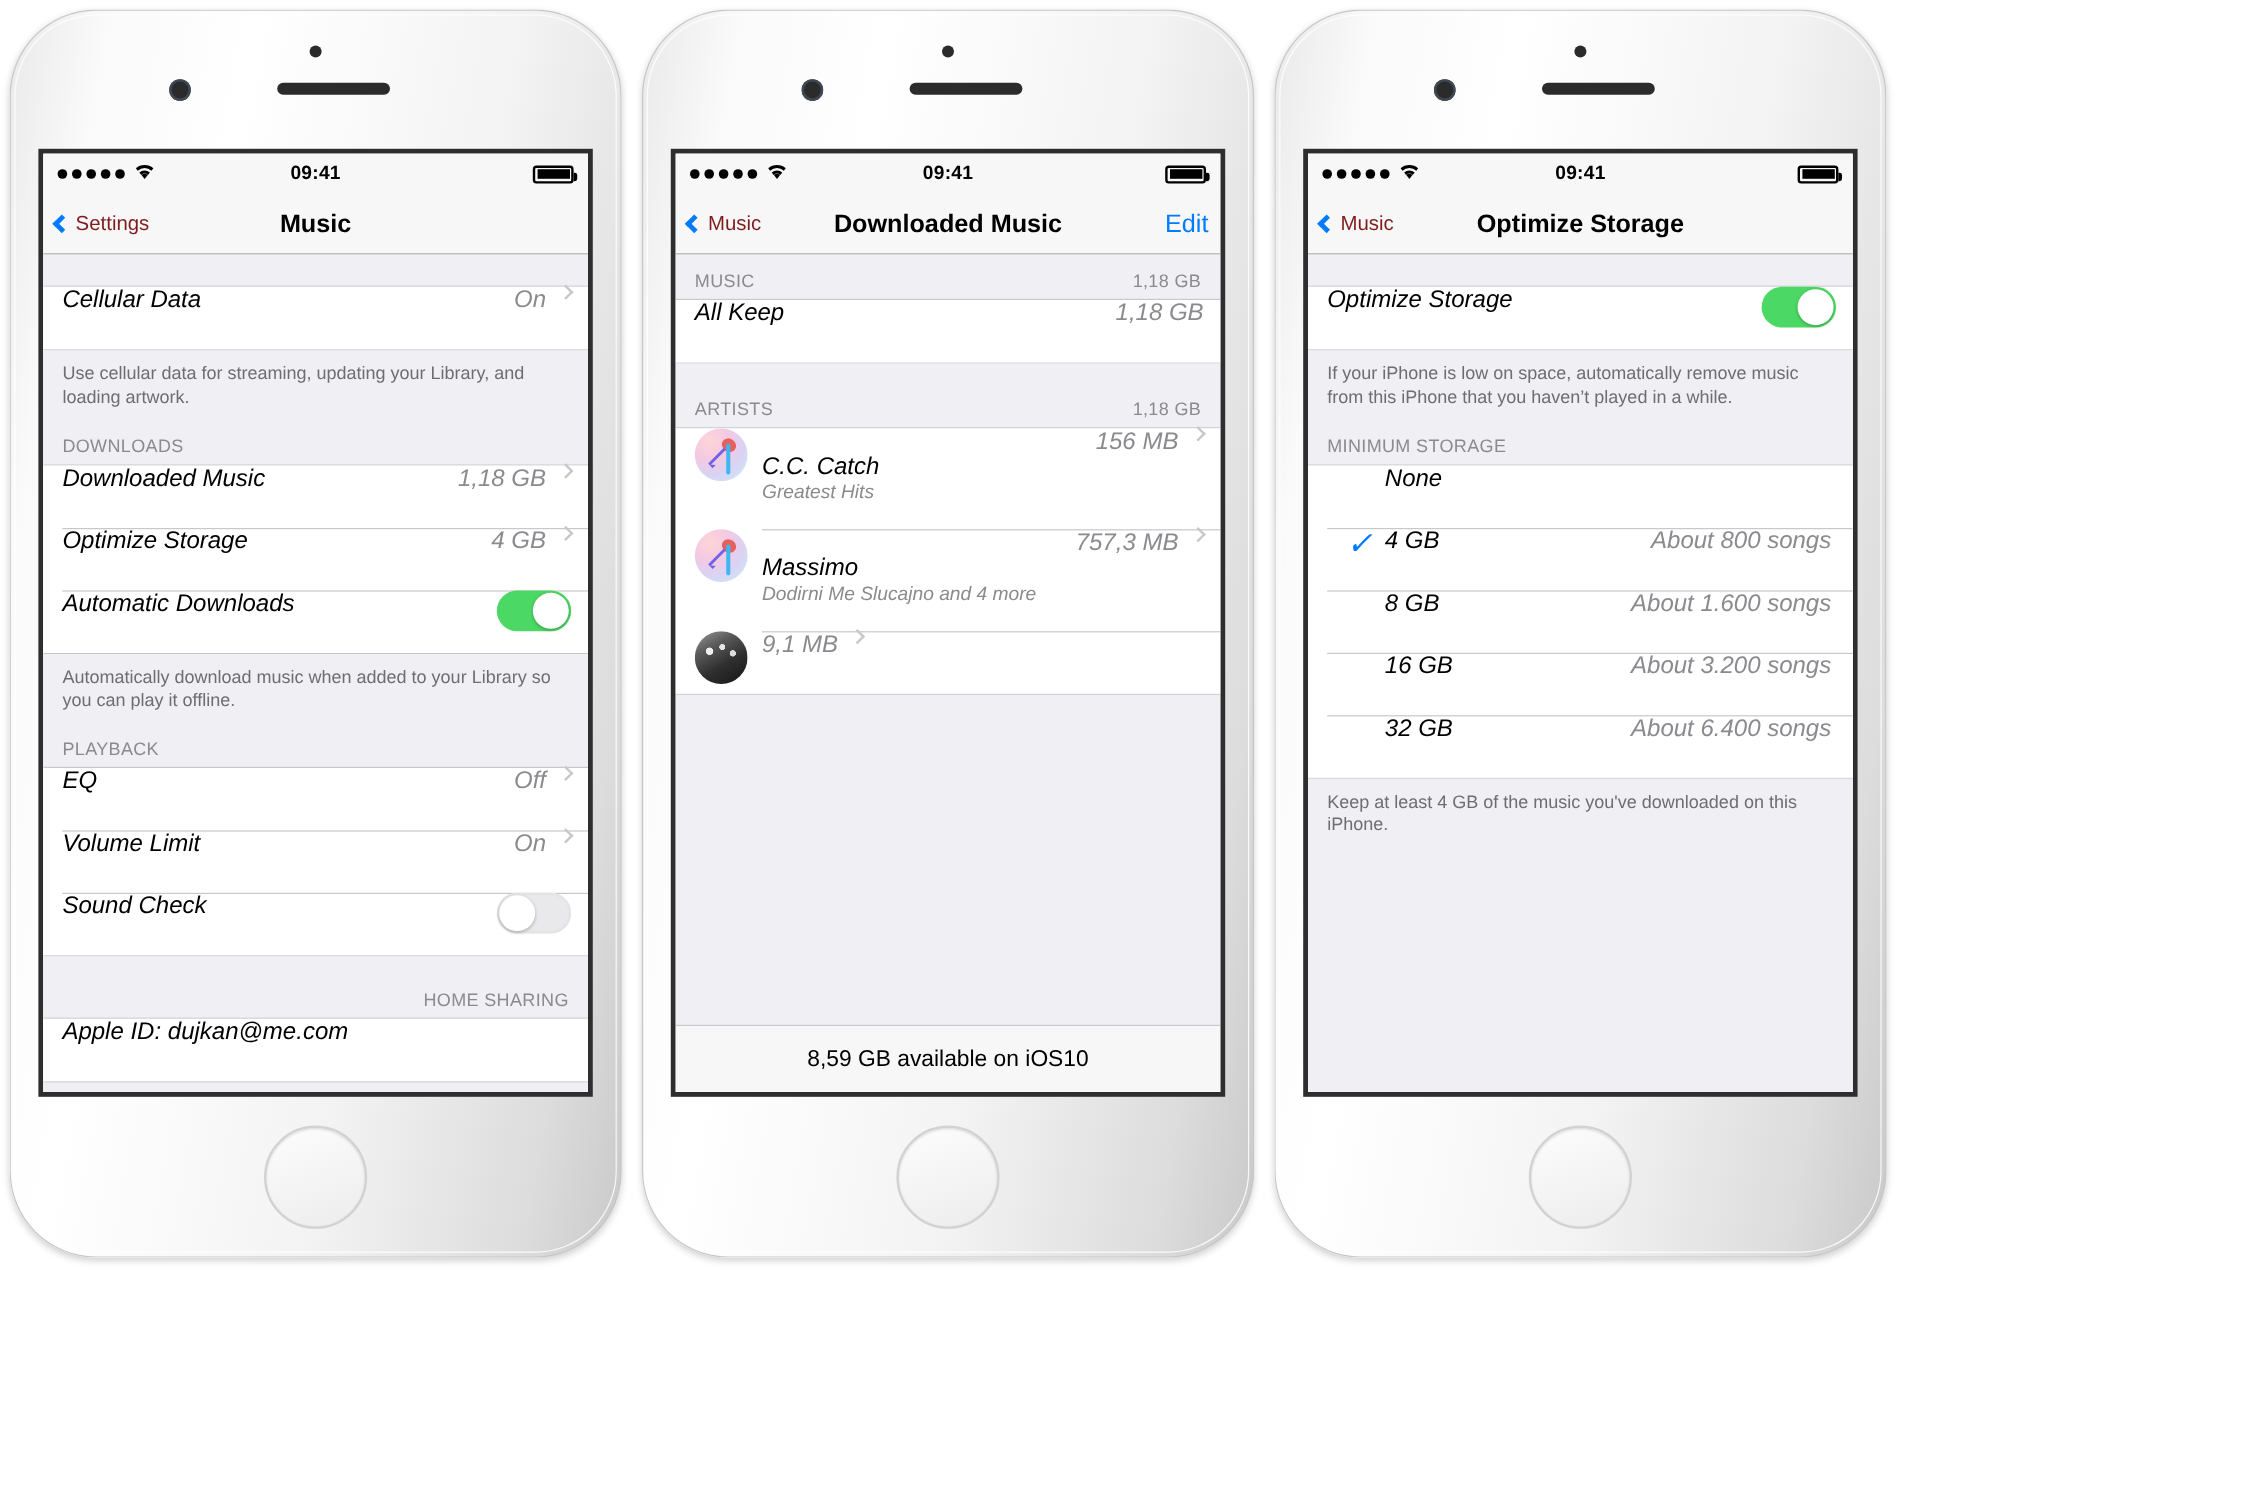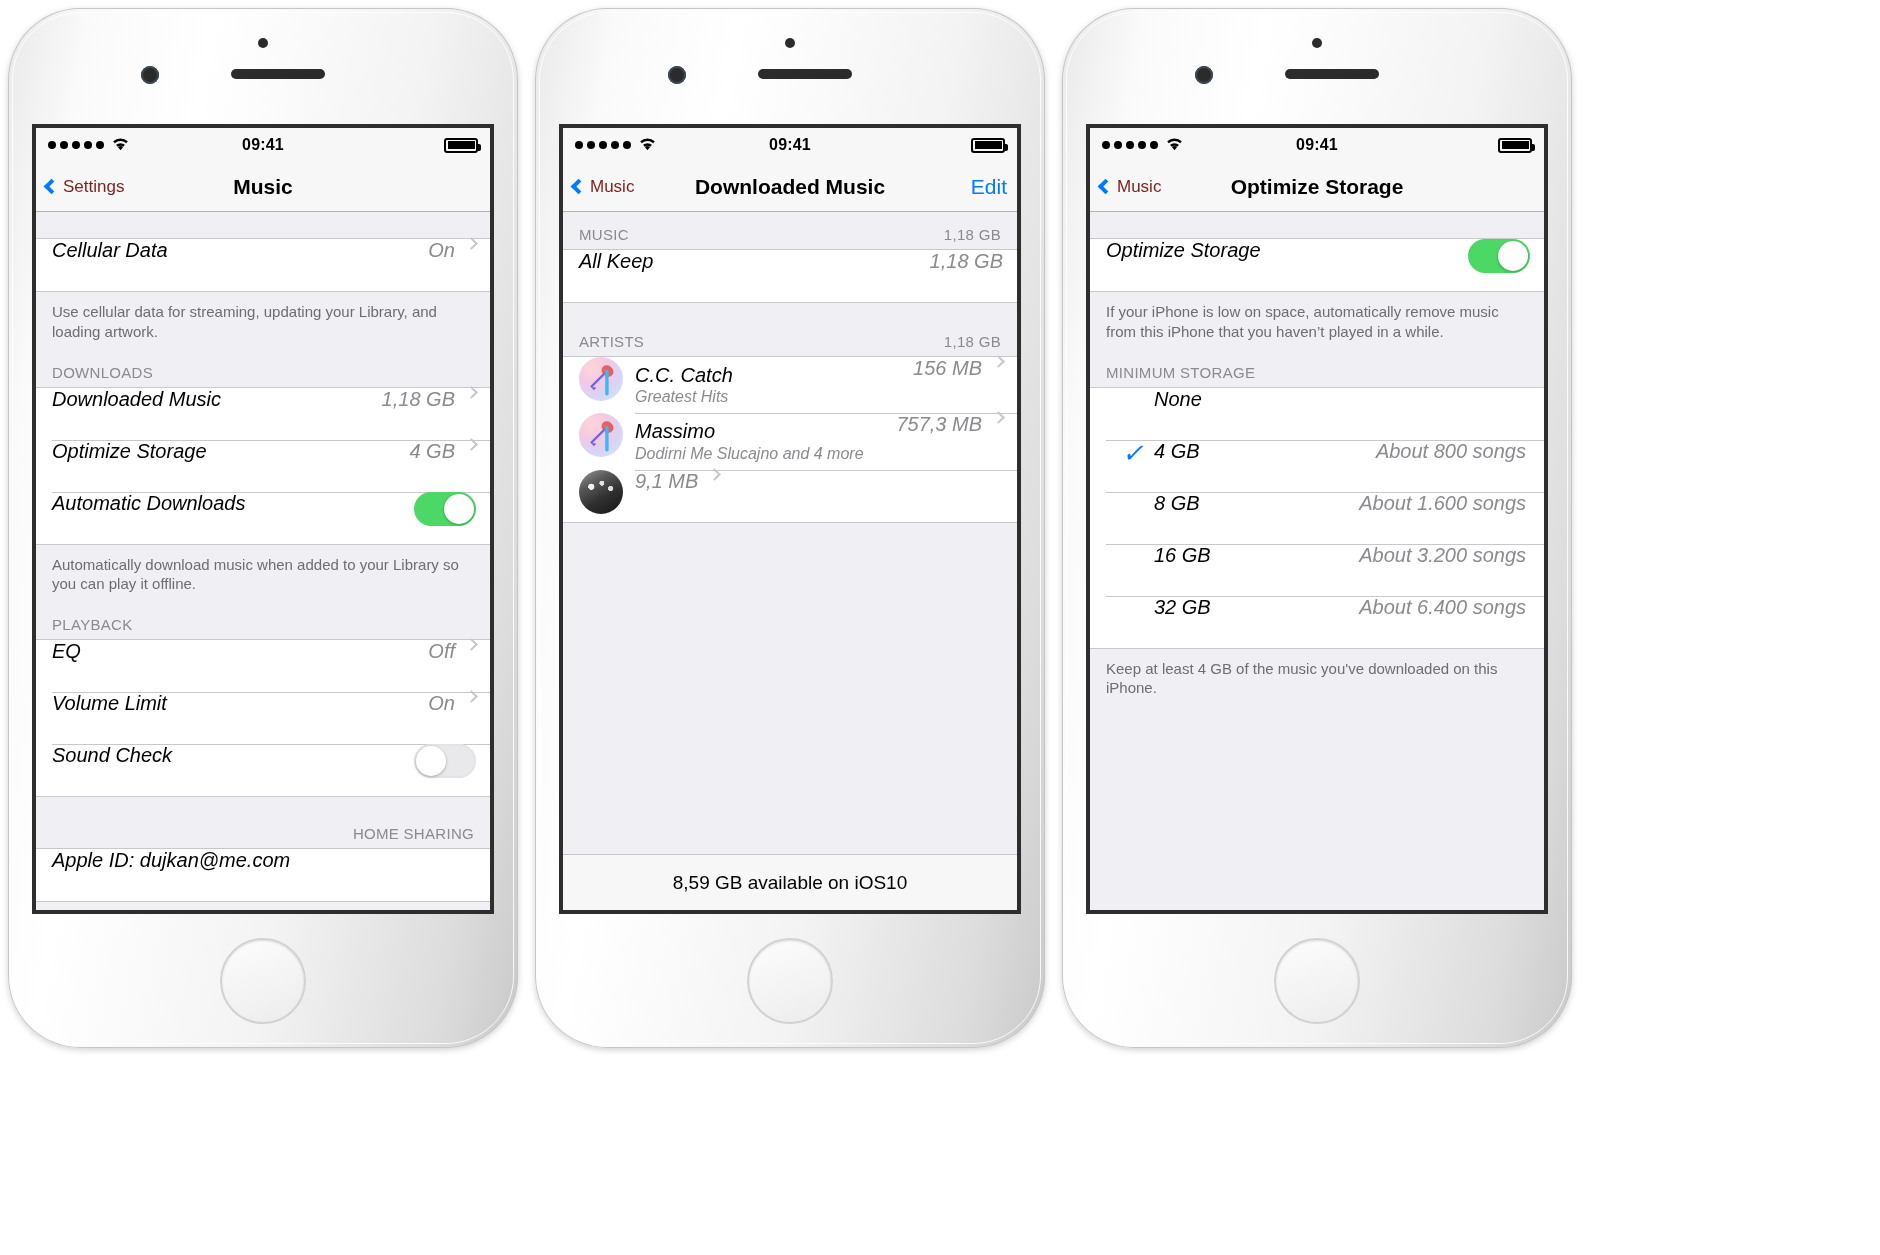--- a/index.html
+++ b/index.html
@@ -223,21 +223,21 @@
     background: radial-gradient(circle at 30% 25%, #ffd5d8 0%, #f3c9e3 35%, #d9d3f4 62%, #c9eef6 100%);
   }
   .avt svg { position:absolute; inset:0; width:100%; height:100%; }
   .avt.photo {
     background:
       radial-gradient(circle at 28% 38%, #efefef 0 7%, rgba(0,0,0,0) 8%),
       radial-gradient(circle at 52% 30%, #e4e4e4 0 6%, rgba(0,0,0,0) 7%),
       radial-gradient(circle at 72% 42%, #dcdcdc 0 6%, rgba(0,0,0,0) 7%),
       linear-gradient(150deg,#9a9a9a 0%,#5a5a5a 30%,#303030 60%,#151515 100%);
   }
-  .two-line { flex:1 1 auto; display:flex; flex-direction:column; gap:2px; padding: 7px 0; }
+  .two-line { flex:1 1 auto; display:flex; flex-direction:column; gap:2px; padding: 21px 0; }
   .two-line .t1 { font-size:20px; color:#000; line-height:1.12; }
   .two-line .t2 { font-size:16px; color:#8a8a8f; line-height:1.12; }
 
   
   .check {
     width: 26px; flex: 0 0 auto; margin-right: 6px;
     color: #007aff; font-size: 26px; line-height: 1;
     display:flex; align-items:center;
   }
   .check.empty { visibility: hidden; }

